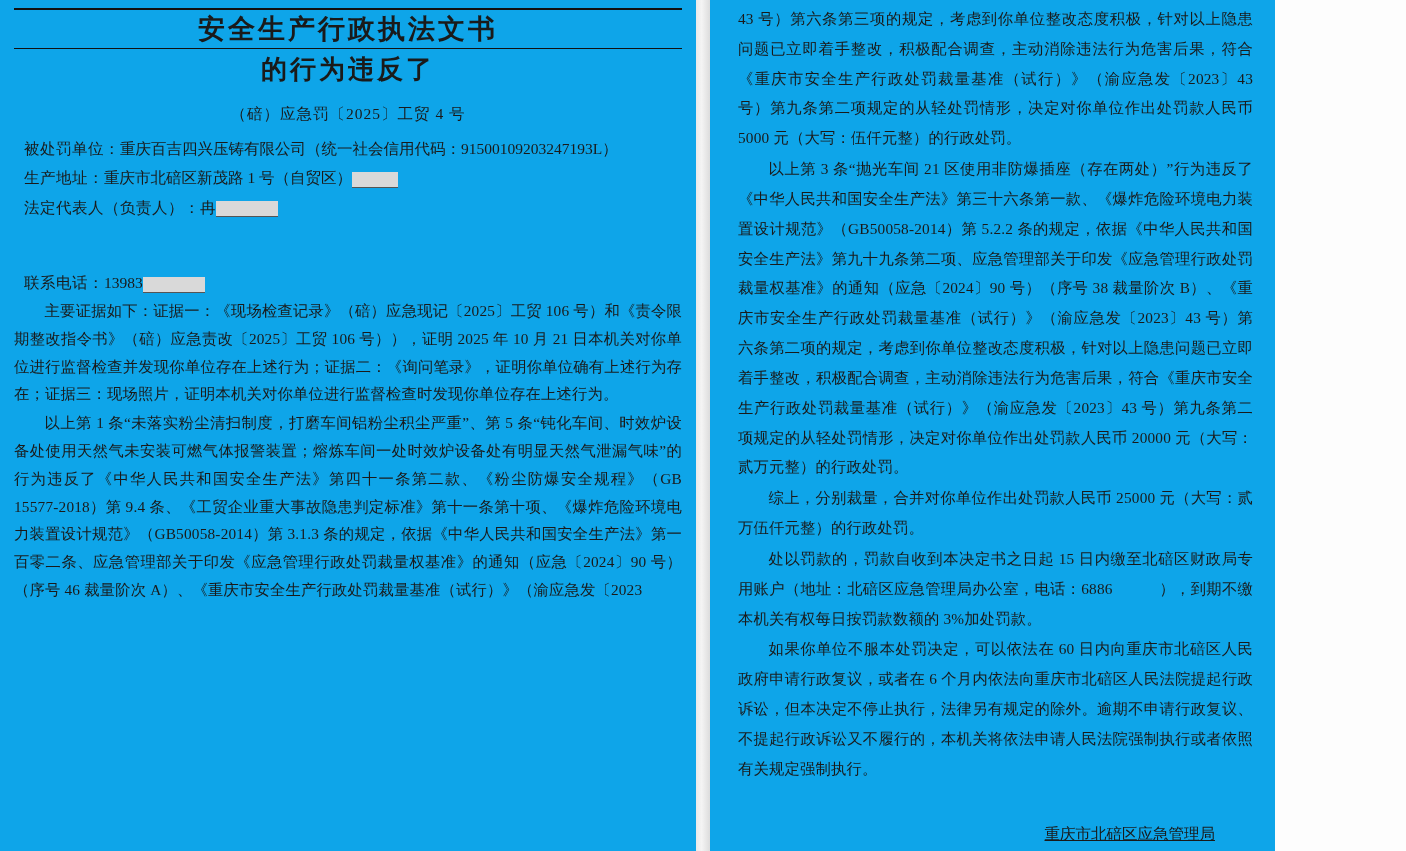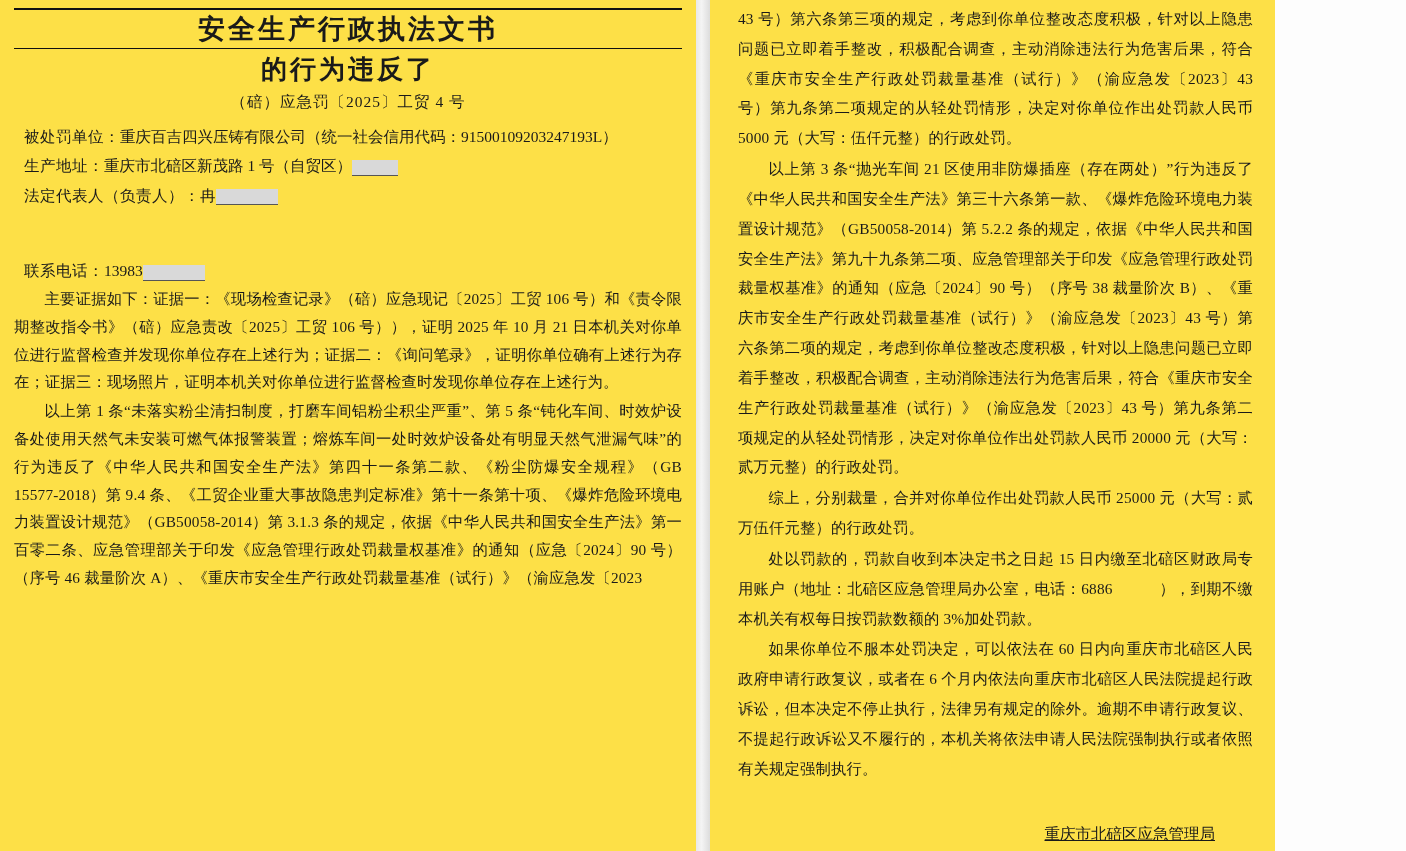--- a/index.html
+++ b/index.html
@@ -16,21 +16,21 @@
   }
   .page {
     position: relative;
     width: 1406px;
     height: 851px;
     background: #fdfdfd;
     display: flex;
   }
   .sheet {
     position: relative;
-    background: #fde047;
+    background: #0ea5e9;
     box-sizing: border-box;
   }
   .sheet-left {
     width: 696px;
     height: 851px;
     padding: 6px 14px 0 14px;
   }
   .gutter {
     width: 14px;
     height: 851px;
@@ -65,21 +65,21 @@
     margin: 2px 0 4px 0;
   }
   .rule.thin {
     border-top: 1px solid #111;
     margin: 1px 0 6px 0;
   }
   .doc-number {
     text-align: center;
     font-size: 15.5px;
     letter-spacing: 1px;
-    margin: 6px 0 10px 0;
+    margin: 18px 0 10px 0;
   }
 
   
   .field-line {
     font-size: 15.5px;
     line-height: 1.78;
     margin: 0 0 2px 0;
     white-space: nowrap;
   }
   .field-label {

